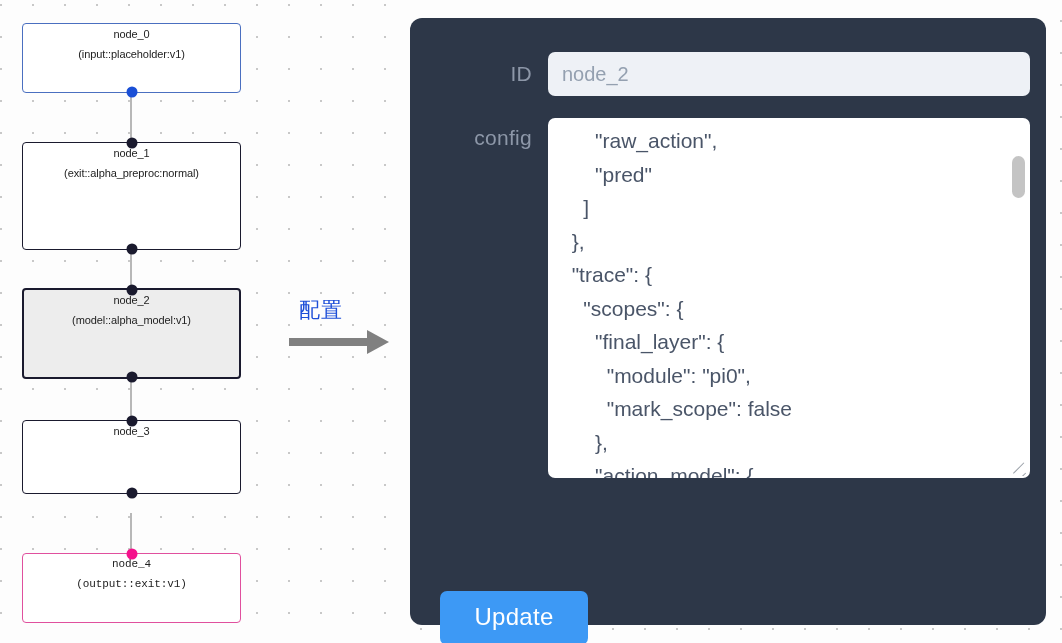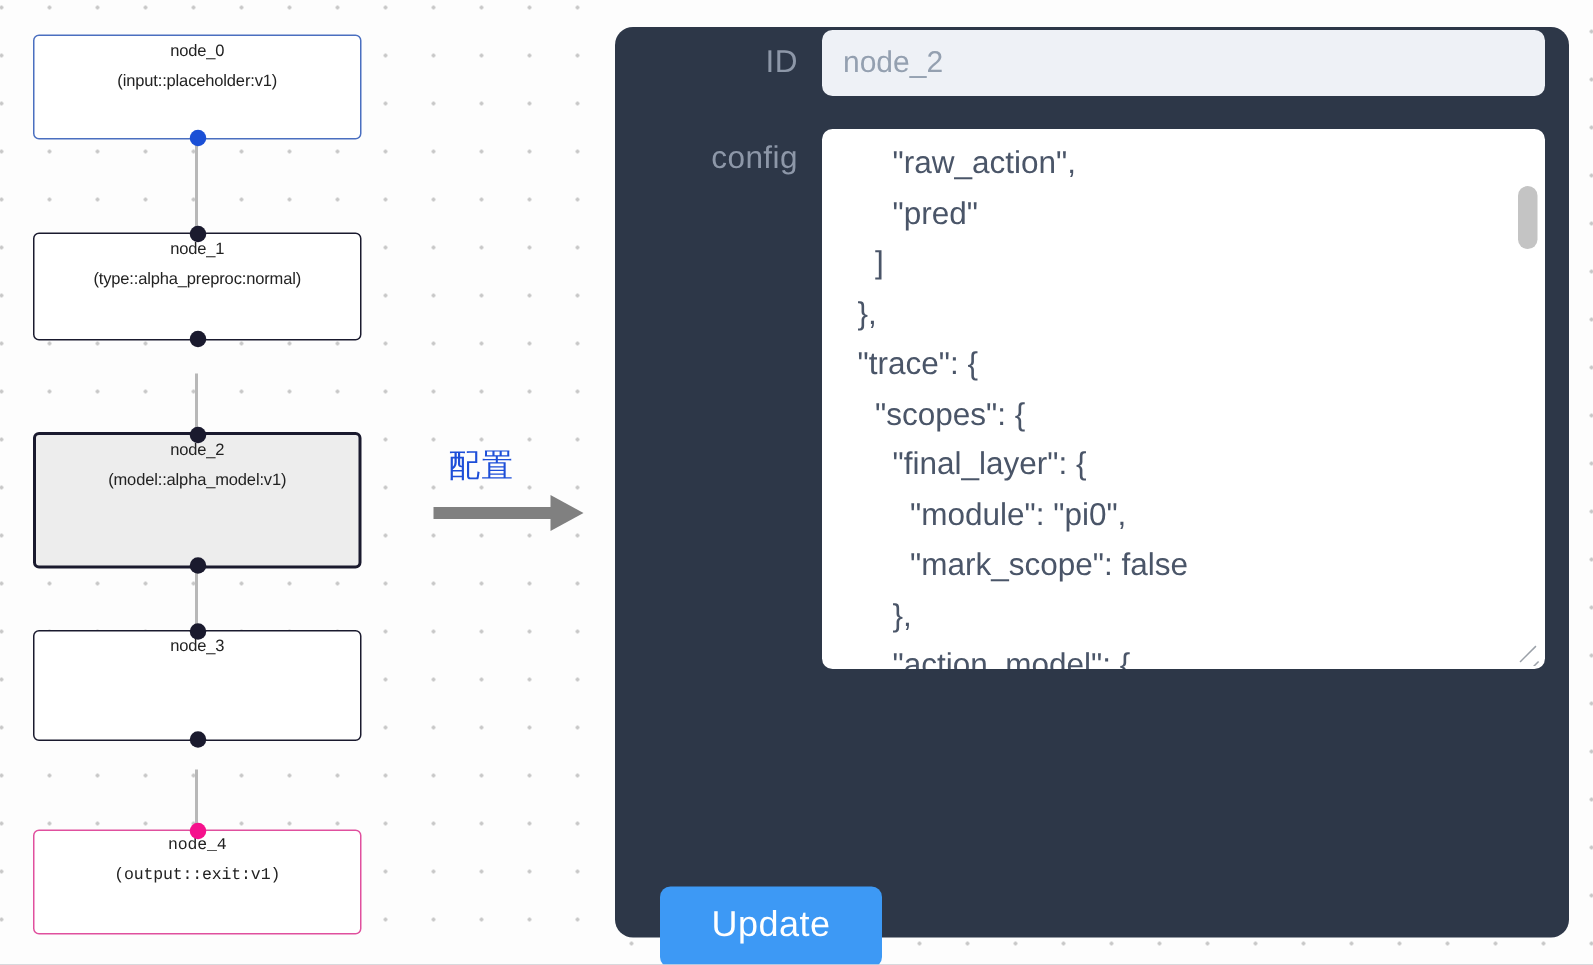--- a/index.html
+++ b/index.html
@@ -120,21 +120,21 @@
     background-position: 5px 5px;
     overflow: hidden;
   }
   #inspector-panel {
     position: absolute;
     left: 10px; top: 18px;
     width: 636px; height: 607px;
     background: #2d3748;
     border-radius: 12px;
     box-sizing: border-box;
-    padding: 2px 16px 0 16px;
+    padding: 34px 16px 0 16px;
   }
   .field-row {
     display: flex;
     align-items: center;
     margin-bottom: 22px;
   }
   .field-label {
     width: 122px;
     flex: 0 0 122px;
     text-align: right;
@@ -238,23 +238,23 @@
   <div class="edge-line" style="top:249px;height:39px;"></div>
   <div class="edge-line" style="top:379px;height:41px;"></div>
   <div class="edge-line" style="top:513px;height:40px;"></div>
 
   <div class="node is-input" style="top:23px;height:70px;">
     <div class="node-title">node_0</div>
     <div class="node-sub">(input::placeholder:v1)</div>
     <div class="handle bottom blue"></div>
   </div>
 
-  <div class="node" style="top:155px;height:72px;">
+  <div class="node" style="top:142px;height:108px;">
     <div class="node-title">node_1</div>
-    <div class="node-sub">(type::alpha_preproc:normal)</div>
+    <div class="node-sub">(exit::alpha_preproc:normal)</div>
     <div class="handle top"></div>
     <div class="handle bottom"></div>
   </div>
 
   <div class="node is-selected" style="top:288px;height:91px;">
     <div class="node-title">node_2</div>
     <div class="node-sub">(model::alpha_model:v1)</div>
     <div class="handle top"></div>
     <div class="handle bottom"></div>
   </div>

